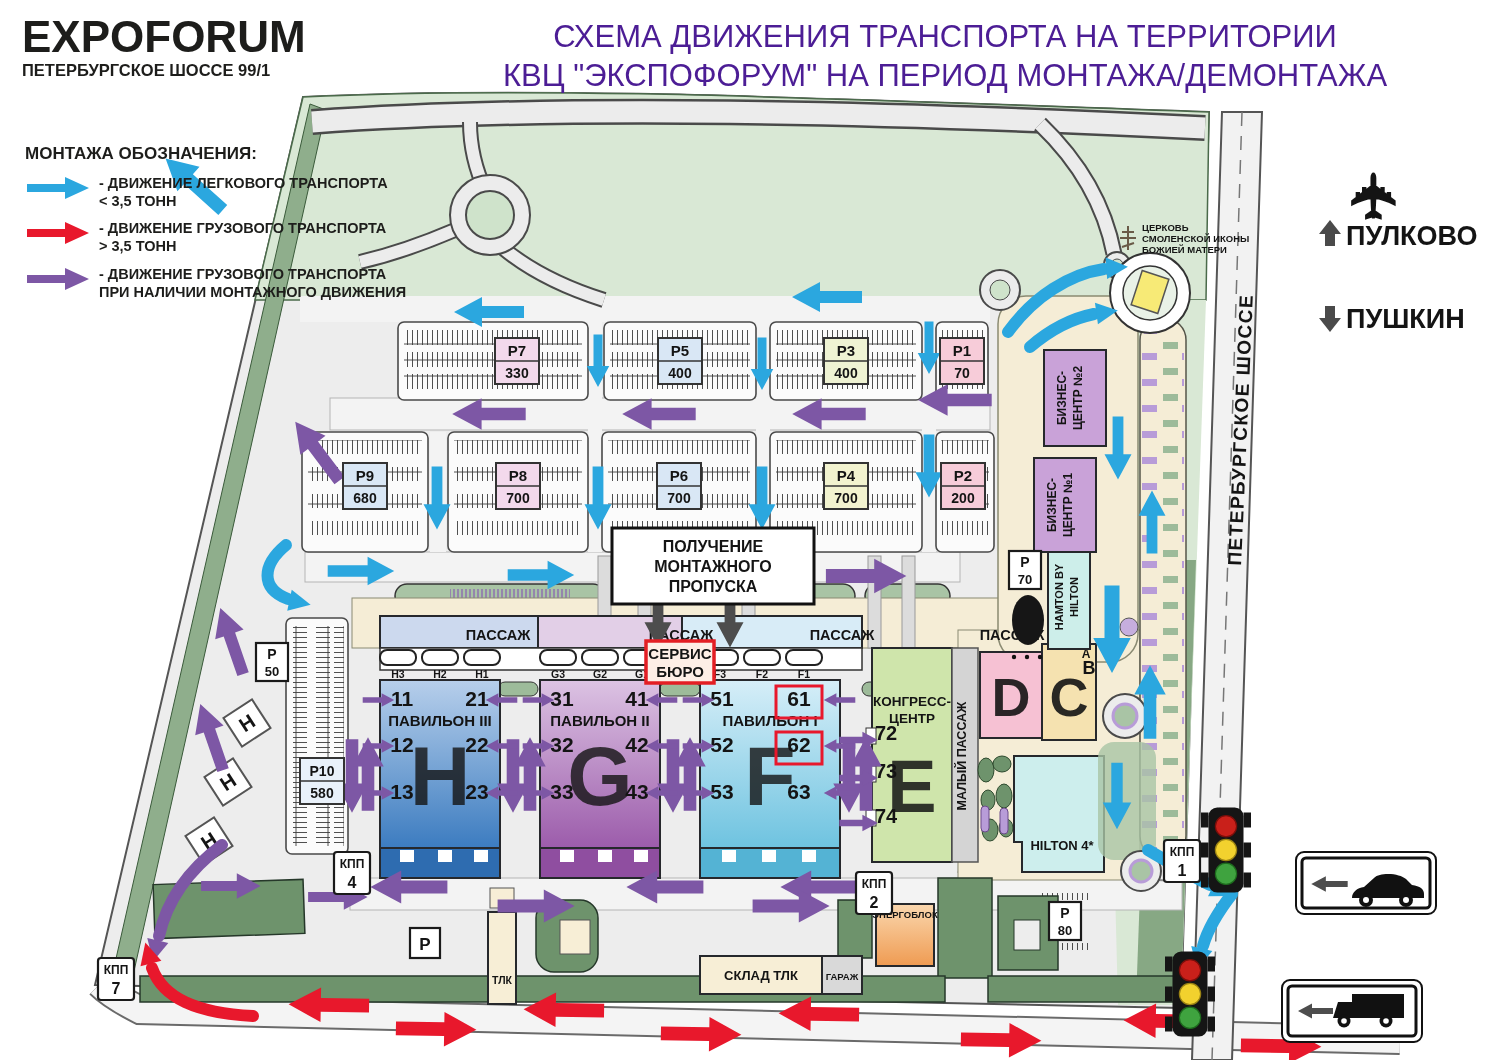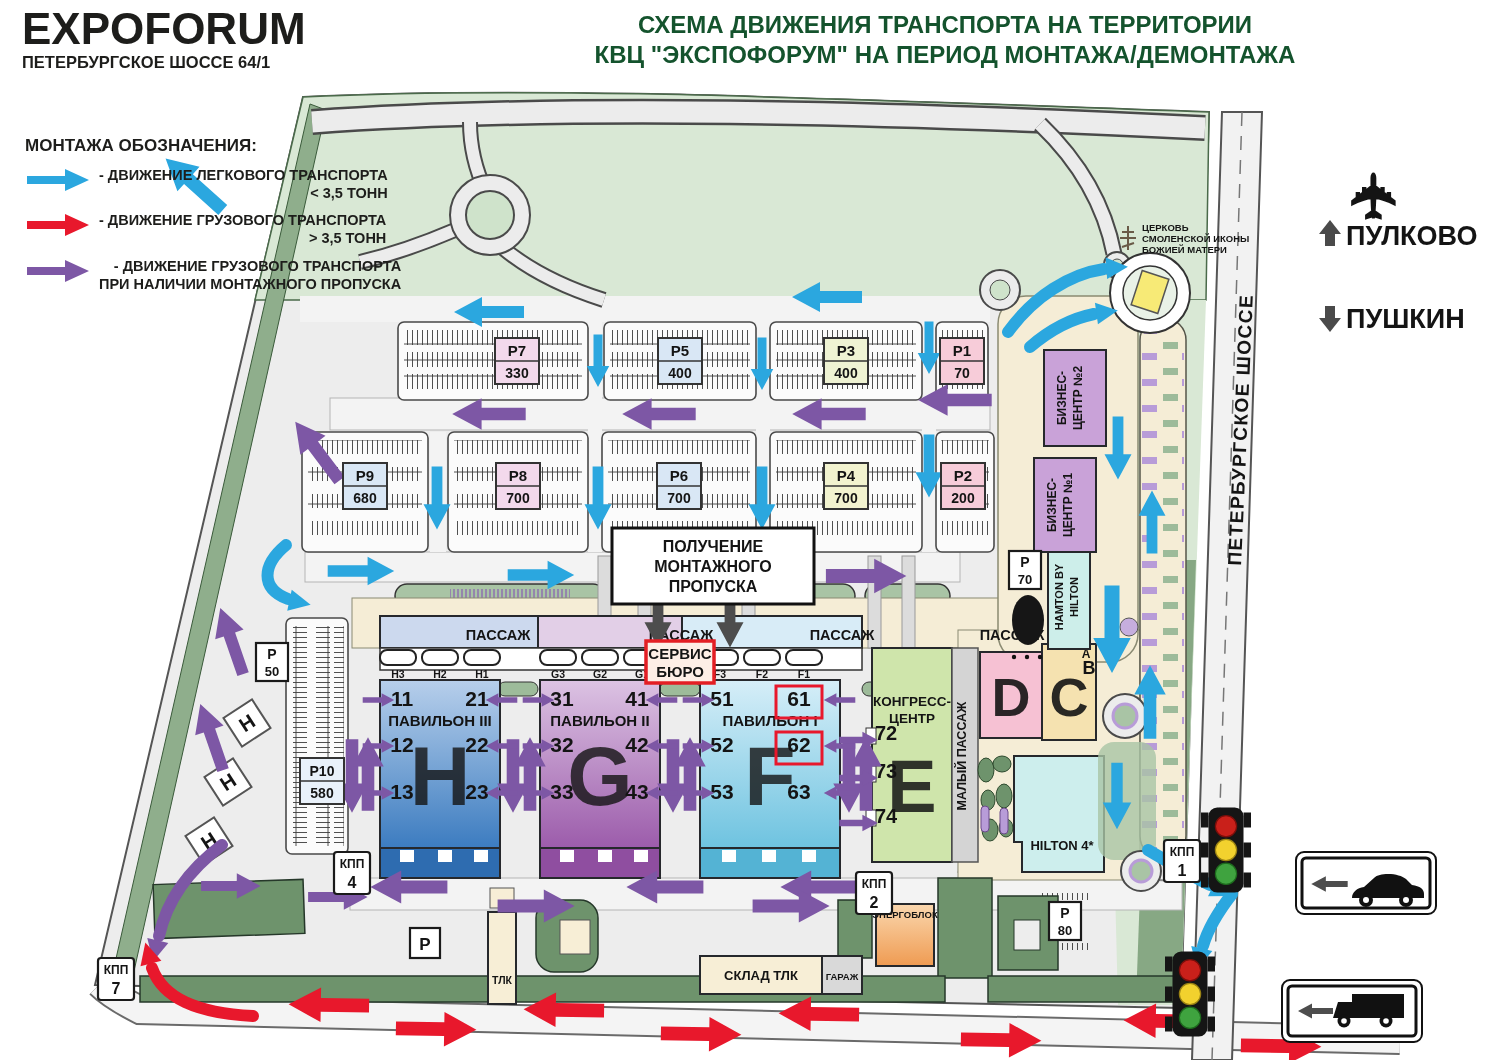--- a/index.html
+++ b/index.html
@@ -1,28 +1,28 @@
 <!DOCTYPE html>
 <html><head>
 <meta charset="utf-8">
 <style>
   html,body{margin:0;padding:0;background:#fff;}
   #stage{position:relative;width:1500px;height:1060px;background:#fff;overflow:hidden;
          font-family:"Liberation Sans",sans-serif;}
   #map{position:absolute;left:0;top:0;}
-  .hdr{position:absolute;color:#1d1d1b;}
+  .hdr{position:absolute;color:#1d1d1b;margin-top:8px;}
   #logo{left:22px;top:6px;}
   #logo .l1{font-size:44px;font-weight:bold;letter-spacing:0px;line-height:1.05;}
   #logo .l2{font-size:28px;font-weight:bold;line-height:1.15;}
   #logo .l3{font-size:16.5px;font-weight:bold;line-height:1.3;}
   #title{left:400px;top:10px;width:1090px;text-align:center;}
-  #title div{font-size:24px;font-weight:bold;line-height:1.25;color:#14532d;}
+  #title div{font-size:31px;font-weight:normal;line-height:1.25;color:#4c1d95;}
   #legend{left:25px;top:136px;}
   #legend .lh{font-size:17px;font-weight:bold;margin-bottom:10px;}
-  .litem{display:flex;align-items:flex-start;margin-bottom:9px;text-align:right;}
+  .litem{display:flex;align-items:flex-start;margin-bottom:9px;}
   .litem svg{flex:0 0 66px;margin-top:2px;}
   .litem .lt{font-size:14.5px;font-weight:bold;line-height:1.25;margin-left:8px;}
   
   .t{font-family:"Liberation Sans",sans-serif;font-weight:bold;fill:#141414;text-anchor:middle;}
   .ts{text-anchor:start;}
   .ab{fill:#2ba7df;} .ar{fill:#e8182c;} .ap{fill:#7d57a5;} .ad{fill:#4d4d4d;}
   .cb{stroke:#2ba7df;fill:none;stroke-width:12;stroke-linecap:round;}
   .cr{stroke:#e8182c;fill:none;stroke-width:12;stroke-linecap:round;}
   .cp{stroke:#7d57a5;fill:none;stroke-width:12;stroke-linecap:round;}
   .lot{fill:#fbfbfb;stroke:#4a4a4a;stroke-width:1.6;}
@@ -645,21 +645,21 @@
     <circle cx="1344" cy="1021" r="6.5" fill="#111"></circle>
           <circle cx="1344" cy="1021" r="2.8" fill="#fff"></circle>
     <circle cx="1386" cy="1021" r="6.5" fill="#111"></circle>
           <circle cx="1386" cy="1021" r="2.8" fill="#fff"></circle>
   </g>
 </g>
 </svg>
 
 <div class="hdr" id="logo">
   <div class="l1">EXPOFORUM</div>
-  <div class="l3">ПЕТЕРБУРГСКОЕ ШОССЕ 64/1</div>
+  <div class="l3">ПЕТЕРБУРГСКОЕ ШОССЕ 99/1</div>
 </div>
 <div class="hdr" id="title">
   <div>СХЕМА ДВИЖЕНИЯ ТРАНСПОРТА НА ТЕРРИТОРИИ</div>
   <div>КВЦ "ЭКСПОФОРУМ" НА ПЕРИОД МОНТАЖА/ДЕМОНТАЖА</div>
 </div>
 <div class="hdr" id="legend">
   <div class="lh">МОНТАЖА ОБОЗНАЧЕНИЯ:</div>
   <div class="litem">
     <svg width="66" height="24" viewBox="0 0 66 24">
           <path d="M2,8 h38 v-7 l24,11 -24,11 v-7 h-38 z" fill="#2BA7DF"></path>
@@ -669,17 +669,17 @@
   <div class="litem">
     <svg width="66" height="24" viewBox="0 0 66 24">
           <path d="M2,8 h38 v-7 l24,11 -24,11 v-7 h-38 z" fill="#E8182C"></path>
         </svg>
     <div class="lt"><span>- ДВИЖЕНИЕ ГРУЗОВОГО ТРАНСПОРТА</span><br><span>&gt; 3,5 ТОНН</span></div>
   </div>
   <div class="litem">
     <svg width="66" height="24" viewBox="0 0 66 24">
           <path d="M2,8 h38 v-7 l24,11 -24,11 v-7 h-38 z" fill="#7D57A5"></path>
         </svg>
-    <div class="lt"><span>- ДВИЖЕНИЕ ГРУЗОВОГО ТРАНСПОРТА</span><br><span>ПРИ НАЛИЧИИ МОНТАЖНОГО ПРОПУСКА</span></div>
+    <div class="lt"><span>- ДВИЖЕНИЕ ГРУЗОВОГО ТРАНСПОРТА</span><br><span>ПРИ НАЛИЧИИ МОНТАЖНОГО ДВИЖЕНИЯ</span></div>
   </div>
 </div>
 
 </div>
 
 </body></html>

